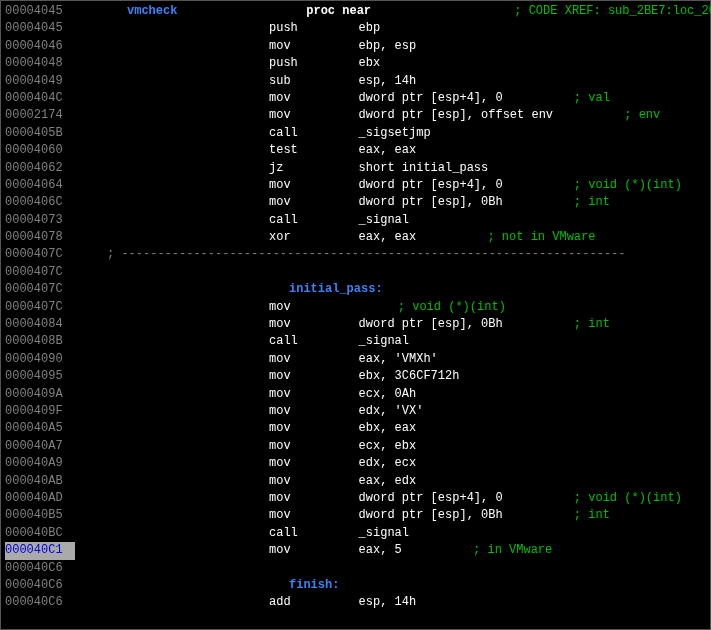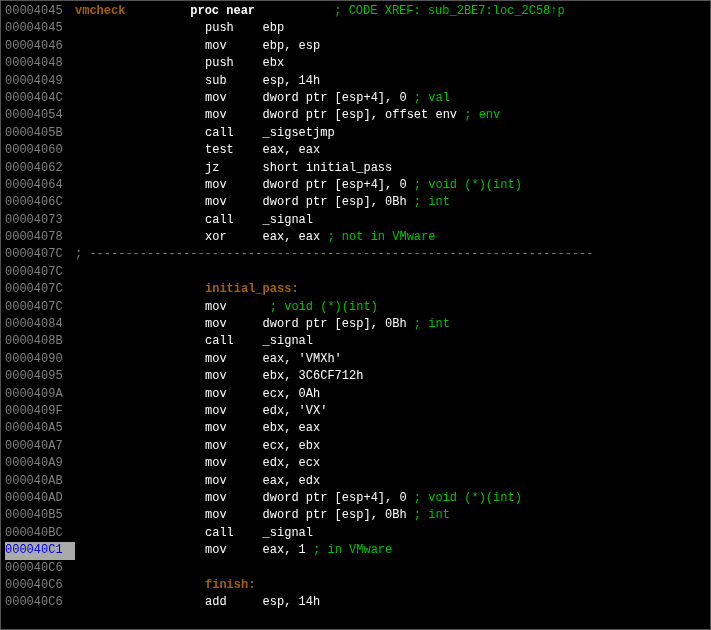--- a/index.html
+++ b/index.html
@@ -21,33 +21,35 @@
       background: #000000;
       width: 711px;
       min-height: 630px;
       padding: 2px 4px;
       border: 1px solid #555;
     }
     .line {
       display: flex;
       white-space: pre;
       align-items: baseline;
+      gap: 32px;
     }
     .addr {
       color: #808080;
       min-width: 70px;
       display: inline-block;
     }
     .addr.highlight {
       color: #0000ff;
       background: #c0c0c0;
     }
     .label-name {
-      color: #a16207;
+      color: #3b82f6;
       font-weight: bold;
+      margin-left: 20px;
     }
     .proc-keyword {
       color: #ffffff;
       font-weight: bold;
     }
     .mnemonic {
       color: #ffffff;
       display: inline-block;
       min-width: 70px;
     }
@@ -65,21 +67,21 @@
 <body>
 
 <div class="container">
   <div id="lines-container">
       <div class="line"><span class="addr">00004045 </span><span class="label-name">vmcheck</span><span>         </span><span class="proc-keyword">proc near</span><span>           </span><span class="comment-green">; CODE XREF: sub_2BE7:loc_2C58↑p</span></div>
       <div class="line"><span class="addr">00004045 </span><span style="min-width:130px;display:inline-block;"></span><span class="mnemonic" style="min-width:55px;display:inline-block;">push    </span><span class="operand">ebp</span></div>
       <div class="line"><span class="addr">00004046 </span><span style="min-width:130px;display:inline-block;"></span><span class="mnemonic" style="min-width:55px;display:inline-block;">mov     </span><span class="operand">ebp, esp</span></div>
       <div class="line"><span class="addr">00004048 </span><span style="min-width:130px;display:inline-block;"></span><span class="mnemonic" style="min-width:55px;display:inline-block;">push    </span><span class="operand">ebx</span></div>
       <div class="line"><span class="addr">00004049 </span><span style="min-width:130px;display:inline-block;"></span><span class="mnemonic" style="min-width:55px;display:inline-block;text-align:right;">sub     </span><span class="operand">esp, 14h</span></div>
       <div class="line"><span class="addr">0000404C </span><span style="min-width:130px;display:inline-block;"></span><span class="mnemonic" style="min-width:55px;display:inline-block;">mov     </span><span class="operand">dword ptr [esp+4], 0</span><span> </span><span class="comment-green">; val</span></div>
-      <div class="line"><span class="addr">00004054 </span><span style="min-width:130px;display:inline-block;"></span><span class="mnemonic" style="min-width:55px;display:inline-block;">mov     </span><span class="operand">dword ptr [esp], offset env</span><span> </span><span class="comment-green">; env</span></div>
+      <div class="line"><span class="addr">00002174 </span><span style="min-width:130px;display:inline-block;"></span><span class="mnemonic" style="min-width:55px;display:inline-block;">mov     </span><span class="operand">dword ptr [esp], offset env</span><span> </span><span class="comment-green">; env</span></div>
       <div class="line"><span class="addr">0000405B </span><span style="min-width:130px;display:inline-block;"></span><span class="mnemonic" style="min-width:55px;display:inline-block;">call    </span><span class="operand">_sigsetjmp</span></div>
       <div class="line"><span class="addr">00004060 </span><span style="min-width:130px;display:inline-block;"></span><span class="mnemonic" style="min-width:55px;display:inline-block;">test    </span><span class="operand">eax, eax</span></div>
       <div class="line"><span class="addr">00004062 </span><span style="min-width:130px;display:inline-block;"></span><span class="mnemonic" style="min-width:55px;display:inline-block;">jz      </span><span class="operand">short initial_pass</span></div>
       <div class="line"><span class="addr">00004064 </span><span style="min-width:130px;display:inline-block;"></span><span class="mnemonic" style="min-width:55px;display:inline-block;">mov     </span><span class="operand">dword ptr [esp+4], 0</span><span> </span><span class="comment-green">; void (*)(int)</span></div>
       <div class="line"><span class="addr">0000406C </span><span style="min-width:130px;display:inline-block;"></span><span class="mnemonic" style="min-width:55px;display:inline-block;">mov     </span><span class="operand">dword ptr [esp], 0Bh</span><span> </span><span class="comment-green">; int</span></div>
       <div class="line"><span class="addr">00004073 </span><span style="min-width:130px;display:inline-block;"></span><span class="mnemonic" style="min-width:55px;display:inline-block;">call    </span><span class="operand">_signal</span></div>
       <div class="line"><span class="addr">00004078 </span><span style="min-width:130px;display:inline-block;"></span><span class="mnemonic" style="min-width:55px;display:inline-block;">xor     </span><span class="operand">eax, eax</span><span> </span><span class="comment-green">; not in VMware</span></div>
       <div class="line"><span class="addr">0000407C </span><span class="separator-line">; ----------------------------------------------------------------------</span></div>
       <div class="line"><span class="addr">0000407C </span></div>
       <div class="line"><span class="addr">0000407C </span><span style="min-width:130px;display:inline-block;"></span><span class="label-name">initial_pass:</span><span>                         </span></div>
@@ -90,21 +92,21 @@
       <div class="line"><span class="addr">00004095 </span><span style="min-width:130px;display:inline-block;"></span><span class="mnemonic" style="min-width:55px;display:inline-block;">mov     </span><span class="operand">ebx, 3C6CF712h</span></div>
       <div class="line"><span class="addr">0000409A </span><span style="min-width:130px;display:inline-block;"></span><span class="mnemonic" style="min-width:55px;display:inline-block;">mov     </span><span class="operand">ecx, 0Ah</span></div>
       <div class="line"><span class="addr">0000409F </span><span style="min-width:130px;display:inline-block;"></span><span class="mnemonic" style="min-width:55px;display:inline-block;">mov     </span><span class="operand">edx, 'VX'</span></div>
       <div class="line"><span class="addr">000040A5 </span><span style="min-width:130px;display:inline-block;"></span><span class="mnemonic" style="min-width:55px;display:inline-block;">mov     </span><span class="operand">ebx, eax</span></div>
       <div class="line"><span class="addr">000040A7 </span><span style="min-width:130px;display:inline-block;"></span><span class="mnemonic" style="min-width:55px;display:inline-block;">mov     </span><span class="operand">ecx, ebx</span></div>
       <div class="line"><span class="addr">000040A9 </span><span style="min-width:130px;display:inline-block;"></span><span class="mnemonic" style="min-width:55px;display:inline-block;">mov     </span><span class="operand">edx, ecx</span></div>
       <div class="line"><span class="addr">000040AB </span><span style="min-width:130px;display:inline-block;"></span><span class="mnemonic" style="min-width:55px;display:inline-block;">mov     </span><span class="operand">eax, edx</span></div>
       <div class="line"><span class="addr">000040AD </span><span style="min-width:130px;display:inline-block;"></span><span class="mnemonic" style="min-width:55px;display:inline-block;">mov     </span><span class="operand">dword ptr [esp+4], 0</span><span> </span><span class="comment-green">; void (*)(int)</span></div>
       <div class="line"><span class="addr">000040B5 </span><span style="min-width:130px;display:inline-block;"></span><span class="mnemonic" style="min-width:55px;display:inline-block;">mov     </span><span class="operand">dword ptr [esp], 0Bh</span><span> </span><span class="comment-green">; int</span></div>
       <div class="line"><span class="addr">000040BC </span><span style="min-width:130px;display:inline-block;"></span><span class="mnemonic" style="min-width:55px;display:inline-block;">call    </span><span class="operand">_signal</span></div>
-      <div class="line"><span class="addr highlight">000040C1 </span><span style="min-width:130px;display:inline-block;"></span><span class="mnemonic" style="min-width:55px;display:inline-block;">mov     </span><span class="operand">eax, 1</span><span> </span><span class="comment-green">; in VMware</span></div>
+      <div class="line"><span class="addr highlight">000040C1 </span><span style="min-width:130px;display:inline-block;"></span><span class="mnemonic" style="min-width:55px;display:inline-block;">mov     </span><span class="operand">eax, 5</span><span> </span><span class="comment-green">; in VMware</span></div>
       <div class="line"><span class="addr">000040C6 </span></div>
       <div class="line"><span class="addr">000040C6 </span><span style="min-width:130px;display:inline-block;"></span><span class="label-name">finish:</span><span>                         </span></div>
       <div class="line"><span class="addr">000040C6 </span><span style="min-width:130px;display:inline-block;"></span><span class="mnemonic" style="min-width:55px;display:inline-block;">add     </span><span class="operand">esp, 14h</span></div>
     </div>
 </div>
 
 <style>
   .addr.highlight {
     color: #0000dd;
     background: #aaaaaa;

